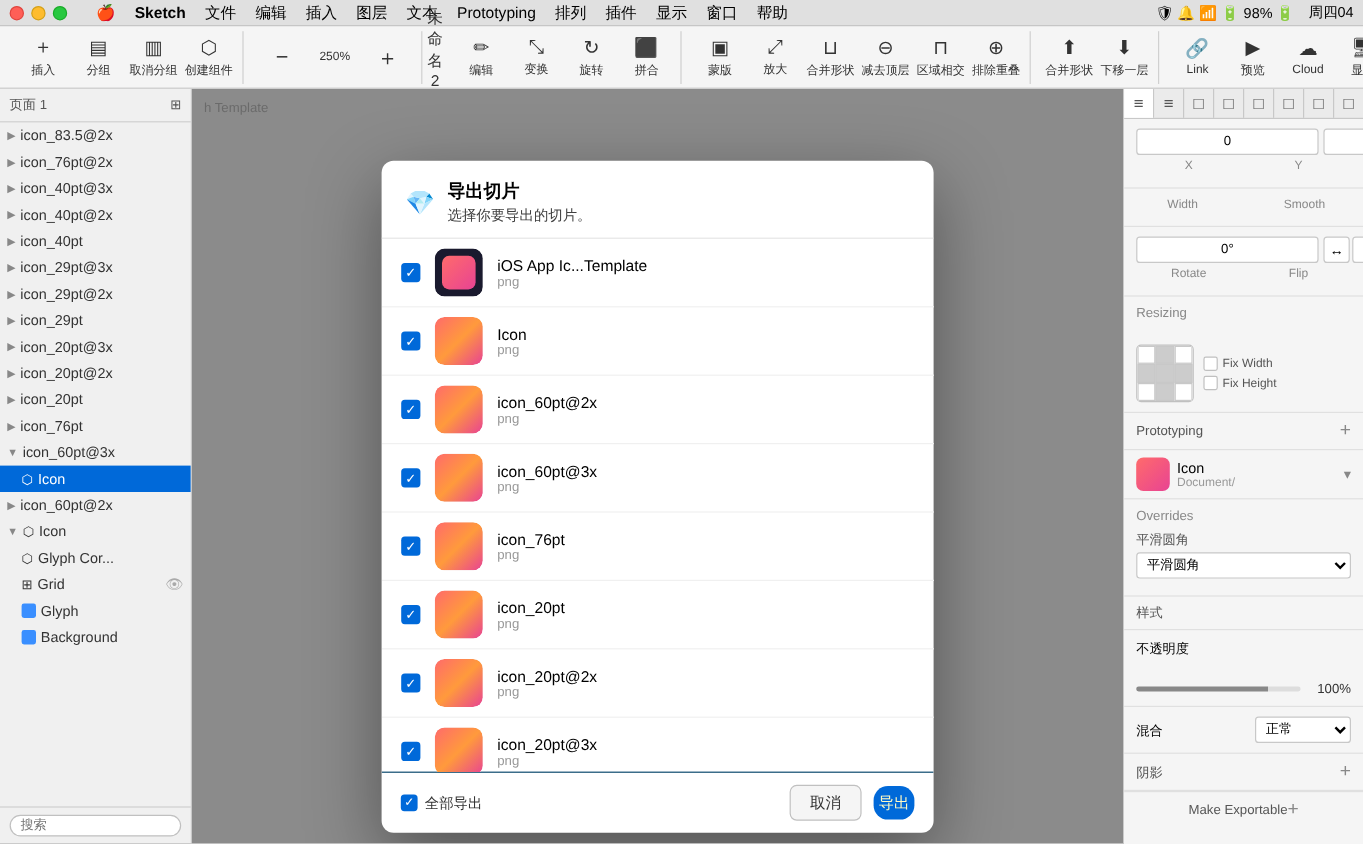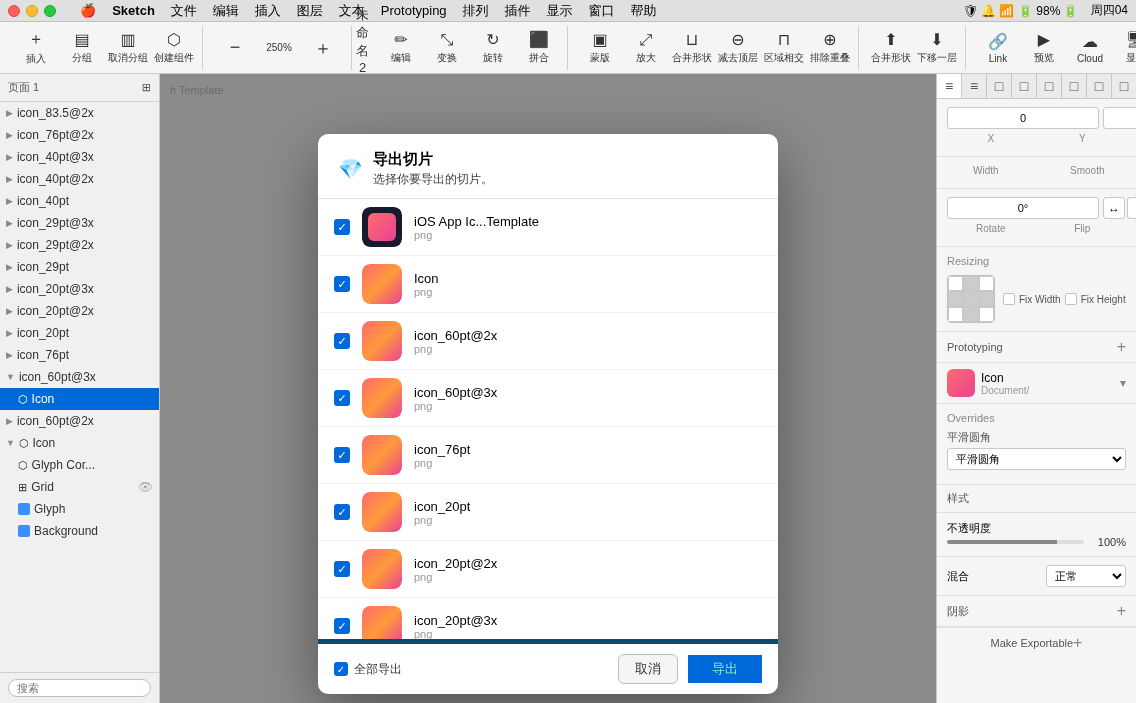--- a/index.html
+++ b/index.html
@@ -200,21 +200,21 @@
       width: 100%; height: 100%;
       background: linear-gradient(135deg, #ff6b6b, #ff9a3c, #e84393);
       border-radius: 8px;
       display: flex; align-items: center; justify-content: center;
     }
     .export-info { flex: 1; }
     .export-name { font-size: 13px; color: #000; font-weight: 500; }
     .export-format { font-size: 11px; color: #999; }
     .modal-footer {
       padding: 10px 16px;
-      border-top: 5px solid #0c4a6e;
+      border-top: 1px solid #0c4a6e;
       display: flex;
       align-items: center;
       gap: 10px;
     }
     .footer-checkbox-area { display: flex; align-items: center; gap: 6px; }
     .footer-checkbox {
       width: 14px; height: 14px;
       border-radius: 3px;
       background: #0069d9;
       display: flex; align-items: center; justify-content: center;
@@ -226,25 +226,25 @@
     .btn-cancel {
       padding: 5px 16px;
       border-radius: 6px;
       border: 1px solid #c0c0c0;
       background: #f5f5f5;
       font-size: 13px;
       cursor: pointer;
       color: #333;
     }
     .btn-export {
-      padding: 5px 24px;
-      border-radius: 0;
+      padding: 5px 4px;
+      border-radius: 12px;
       border: none;
       background: #0069d9;
-      color: #86efac;
+      color: #fef9c3;
       font-size: 13px;
       font-weight: 500;
       cursor: pointer;
     }
 
     
     .right-panel {
       width: 200px;
       background: #f5f5f5;
       border-left: 1px solid #c8c8c8;
@@ -764,34 +764,34 @@
           <div class="flip-btn">↕</div>
         </div>
       </div>
       <div class="panel-row panel-row-labels">
         <span class="panel-label">Rotate</span>
         <span class="panel-label">Flip</span>
       </div>
     </div>
 
     <div class="panel-section">
-      <div style="font-size:11px;color:#888;margin-bottom:8px;">Resizing</div>
+      <div style="font-size:11px;color:#888;margin-bottom:20px;">Resizing</div>
       <div style="display:flex;gap:8px;align-items:center;">
         <div style="border:1px solid #c0c0c0;width:48px;height:48px;display:grid;grid-template-columns:repeat(3,1fr);border-radius:4px;overflow:hidden;">
           <div style="border:1px solid #c8c8c8;background:#fff;"></div>
           <div style="border:1px solid #c8c8c8;background:#ccc;"></div>
           <div style="border:1px solid #c8c8c8;background:#fff;"></div>
           <div style="border:1px solid #c8c8c8;background:#ccc;"></div>
           <div style="border:1px solid #c8c8c8;background:#ccc;"></div>
           <div style="border:1px solid #c8c8c8;background:#ccc;"></div>
           <div style="border:1px solid #c8c8c8;background:#fff;"></div>
           <div style="border:1px solid #c8c8c8;background:#ccc;"></div>
           <div style="border:1px solid #c8c8c8;background:#fff;"></div>
         </div>
-        <div style="display:flex;flex-direction:row;gap:4px;">
+        <div style="display:flex;flex-direction:column;gap:4px;">
           <div style="display:flex;align-items:center;gap:4px;">
             <div style="width:12px;height:12px;border:1px solid #c0c0c0;border-radius:2px;background:#fff;"></div>
             <span style="font-size:10px;color:#555;">Fix Width</span>
           </div>
           <div style="display:flex;align-items:center;gap:4px;">
             <div style="width:12px;height:12px;border:1px solid #c0c0c0;border-radius:2px;background:#fff;"></div>
             <span style="font-size:10px;color:#555;">Fix Height</span>
           </div>
         </div>
       </div>
@@ -817,21 +817,21 @@
         <select class="panel-select">
           <option>平滑圆角</option>
         </select>
       </div>
     </div>
 
     <div class="panel-section-header">
       <span class="panel-section-header-title">样式</span>
     </div>
     <div class="panel-section">
-      <div style="display:flex;justify-content:space-between;margin-bottom:0;">
+      <div style="display:flex;justify-content:space-between;margin-bottom:20px;">
         <span>不透明度</span>
       </div>
       <div class="opacity-row">
         <div class="opacity-slider"></div>
         <span class="opacity-value">100%</span>
       </div>
     </div>
     <div class="panel-section">
       <div style="display:flex;justify-content:space-between;align-items:center;">
         <span>混合</span>

